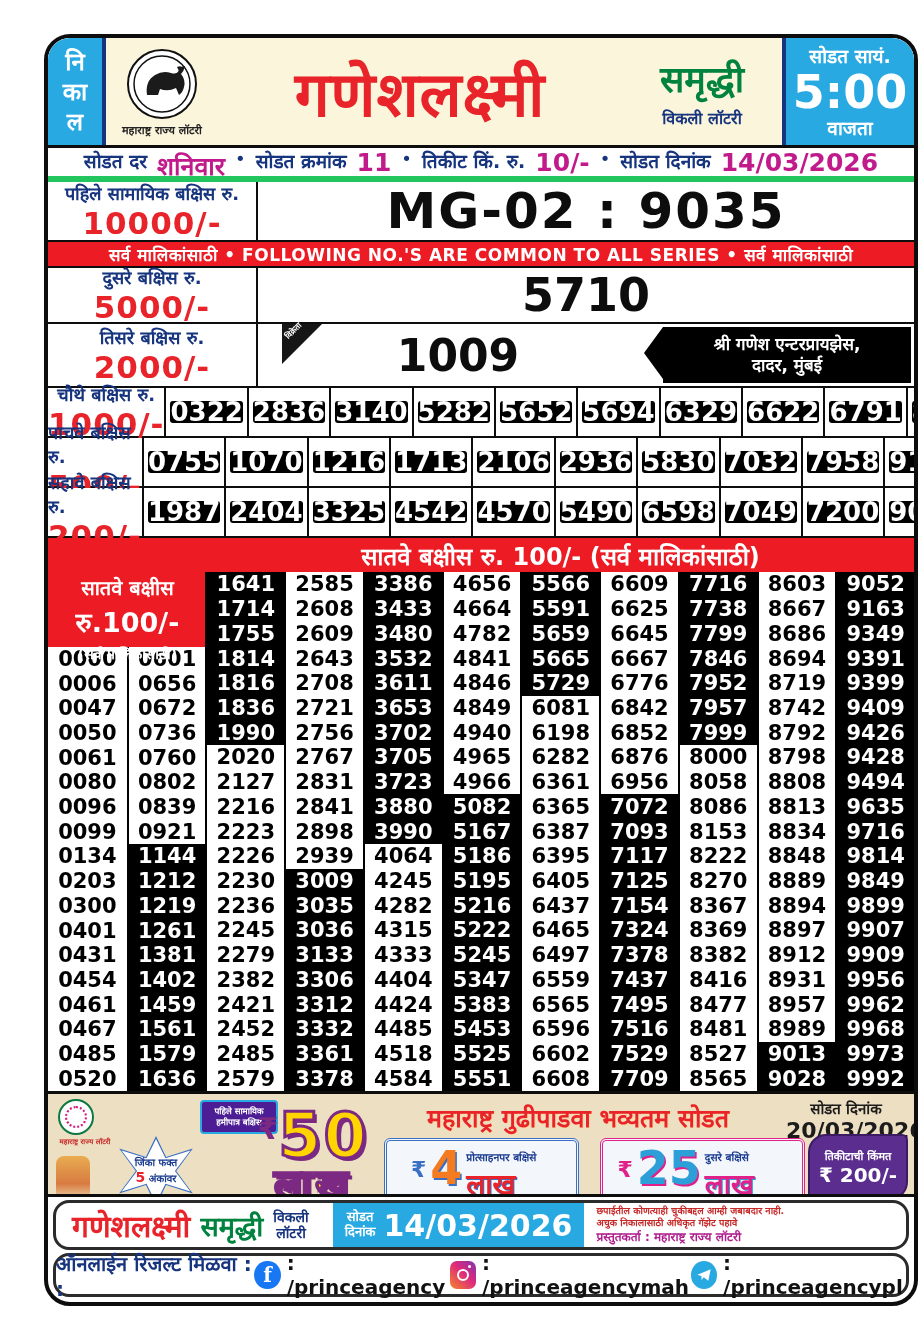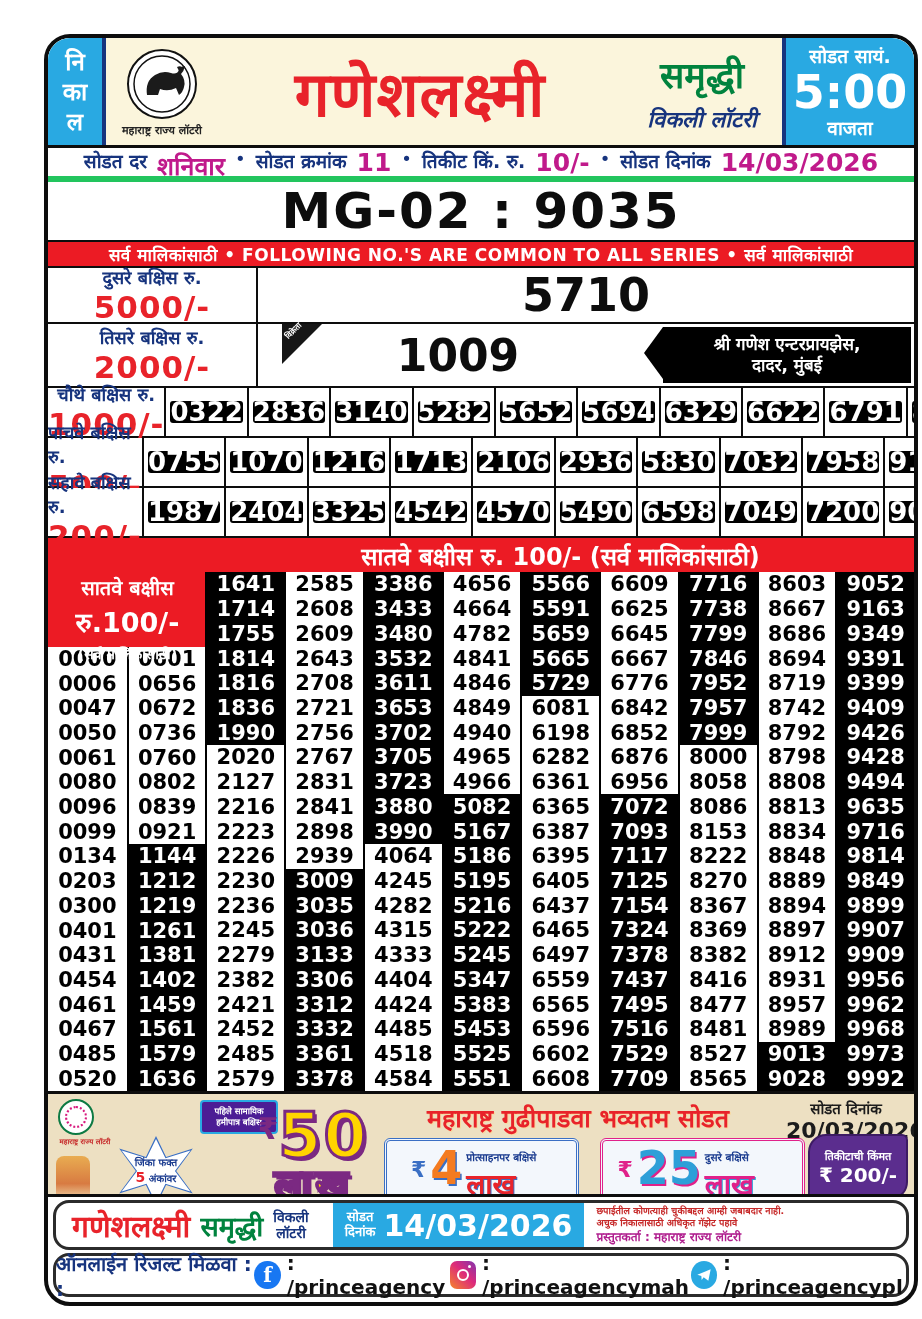--- a/index.html
+++ b/index.html
@@ -19,21 +19,21 @@
     width: 58px; background: #29A9E2; border-right: 4px solid #17347E;
     display: flex; flex-direction: column; align-items: center; justify-content: center;
     color: #fff; font-weight: bold; font-size: 24px; line-height: 1.25;
   }
   .logo-wrap { width: 112px; display: flex; flex-direction: column; align-items: center; justify-content: center; }
   .logo-cap { font-size: 11px; font-weight: bold; color: #222; margin-top: 1px; white-space: nowrap; }
   .hdr-title { flex: 1; display: flex; align-items: center; justify-content: center;
     color: #E8232A; font-size: 62px; font-weight: bold; letter-spacing: 1px; }
   .hdr-sub { width: 160px; display: flex; flex-direction: column; align-items: center; justify-content: center; gap: 4px; }
   .hdr-sub .s1 { color: #00833E; font-size: 36px; font-weight: bold; }
-  .hdr-sub .s2 { color: #17347E; font-size: 22px; font-weight: bold; font-style: italic; }
+  .hdr-sub .s2 { color: #17347E; font-size: 16px; font-weight: bold; }
   .hdr-right {
     width: 132px; background: #29A9E2; border-left: 4px solid #17347E;
     display: flex; flex-direction: column; align-items: center; justify-content: center;
     color: #fff; font-weight: bold;
   }
   .hdr-right .t1 { font-size: 19px; }
   .hdr-right .t2 { font-size: 46px; line-height: 1.0; }
   .hdr-right .t3 { font-size: 19px; }
   
   .info { height: 34px; display: flex; align-items: flex-start; justify-content: center; gap: 10px;
@@ -205,20 +205,24 @@
     <span class="val">11</span>
     <span class="dot">•</span>
     <span class="lbl">तिकीट किं. रु.</span>
     <span class="val">10/-</span>
     <span class="dot">•</span>
     <span class="lbl">सोडत दिनांक</span>
     <span class="val">14/03/2026</span>
   </div>
 
   <div class="prow row1">
+    <div class="plabel">
+      <div class="l">पहिले सामायिक बक्षिस रु.</div>
+      <div class="a">10000/-</div>
+    </div>
     <div class="pval">MG-02 : 9035</div>
   </div>
 
   <div class="redband">सर्व मालिकांसाठी  •  FOLLOWING NO.'S ARE COMMON TO ALL SERIES  •  सर्व मालिकांसाठी</div>
 
   <div class="prow row2">
     <div class="plabel">
       <div class="l">दुसरे बक्षिस रु.</div>
       <div class="a">5000/-</div>
     </div>

